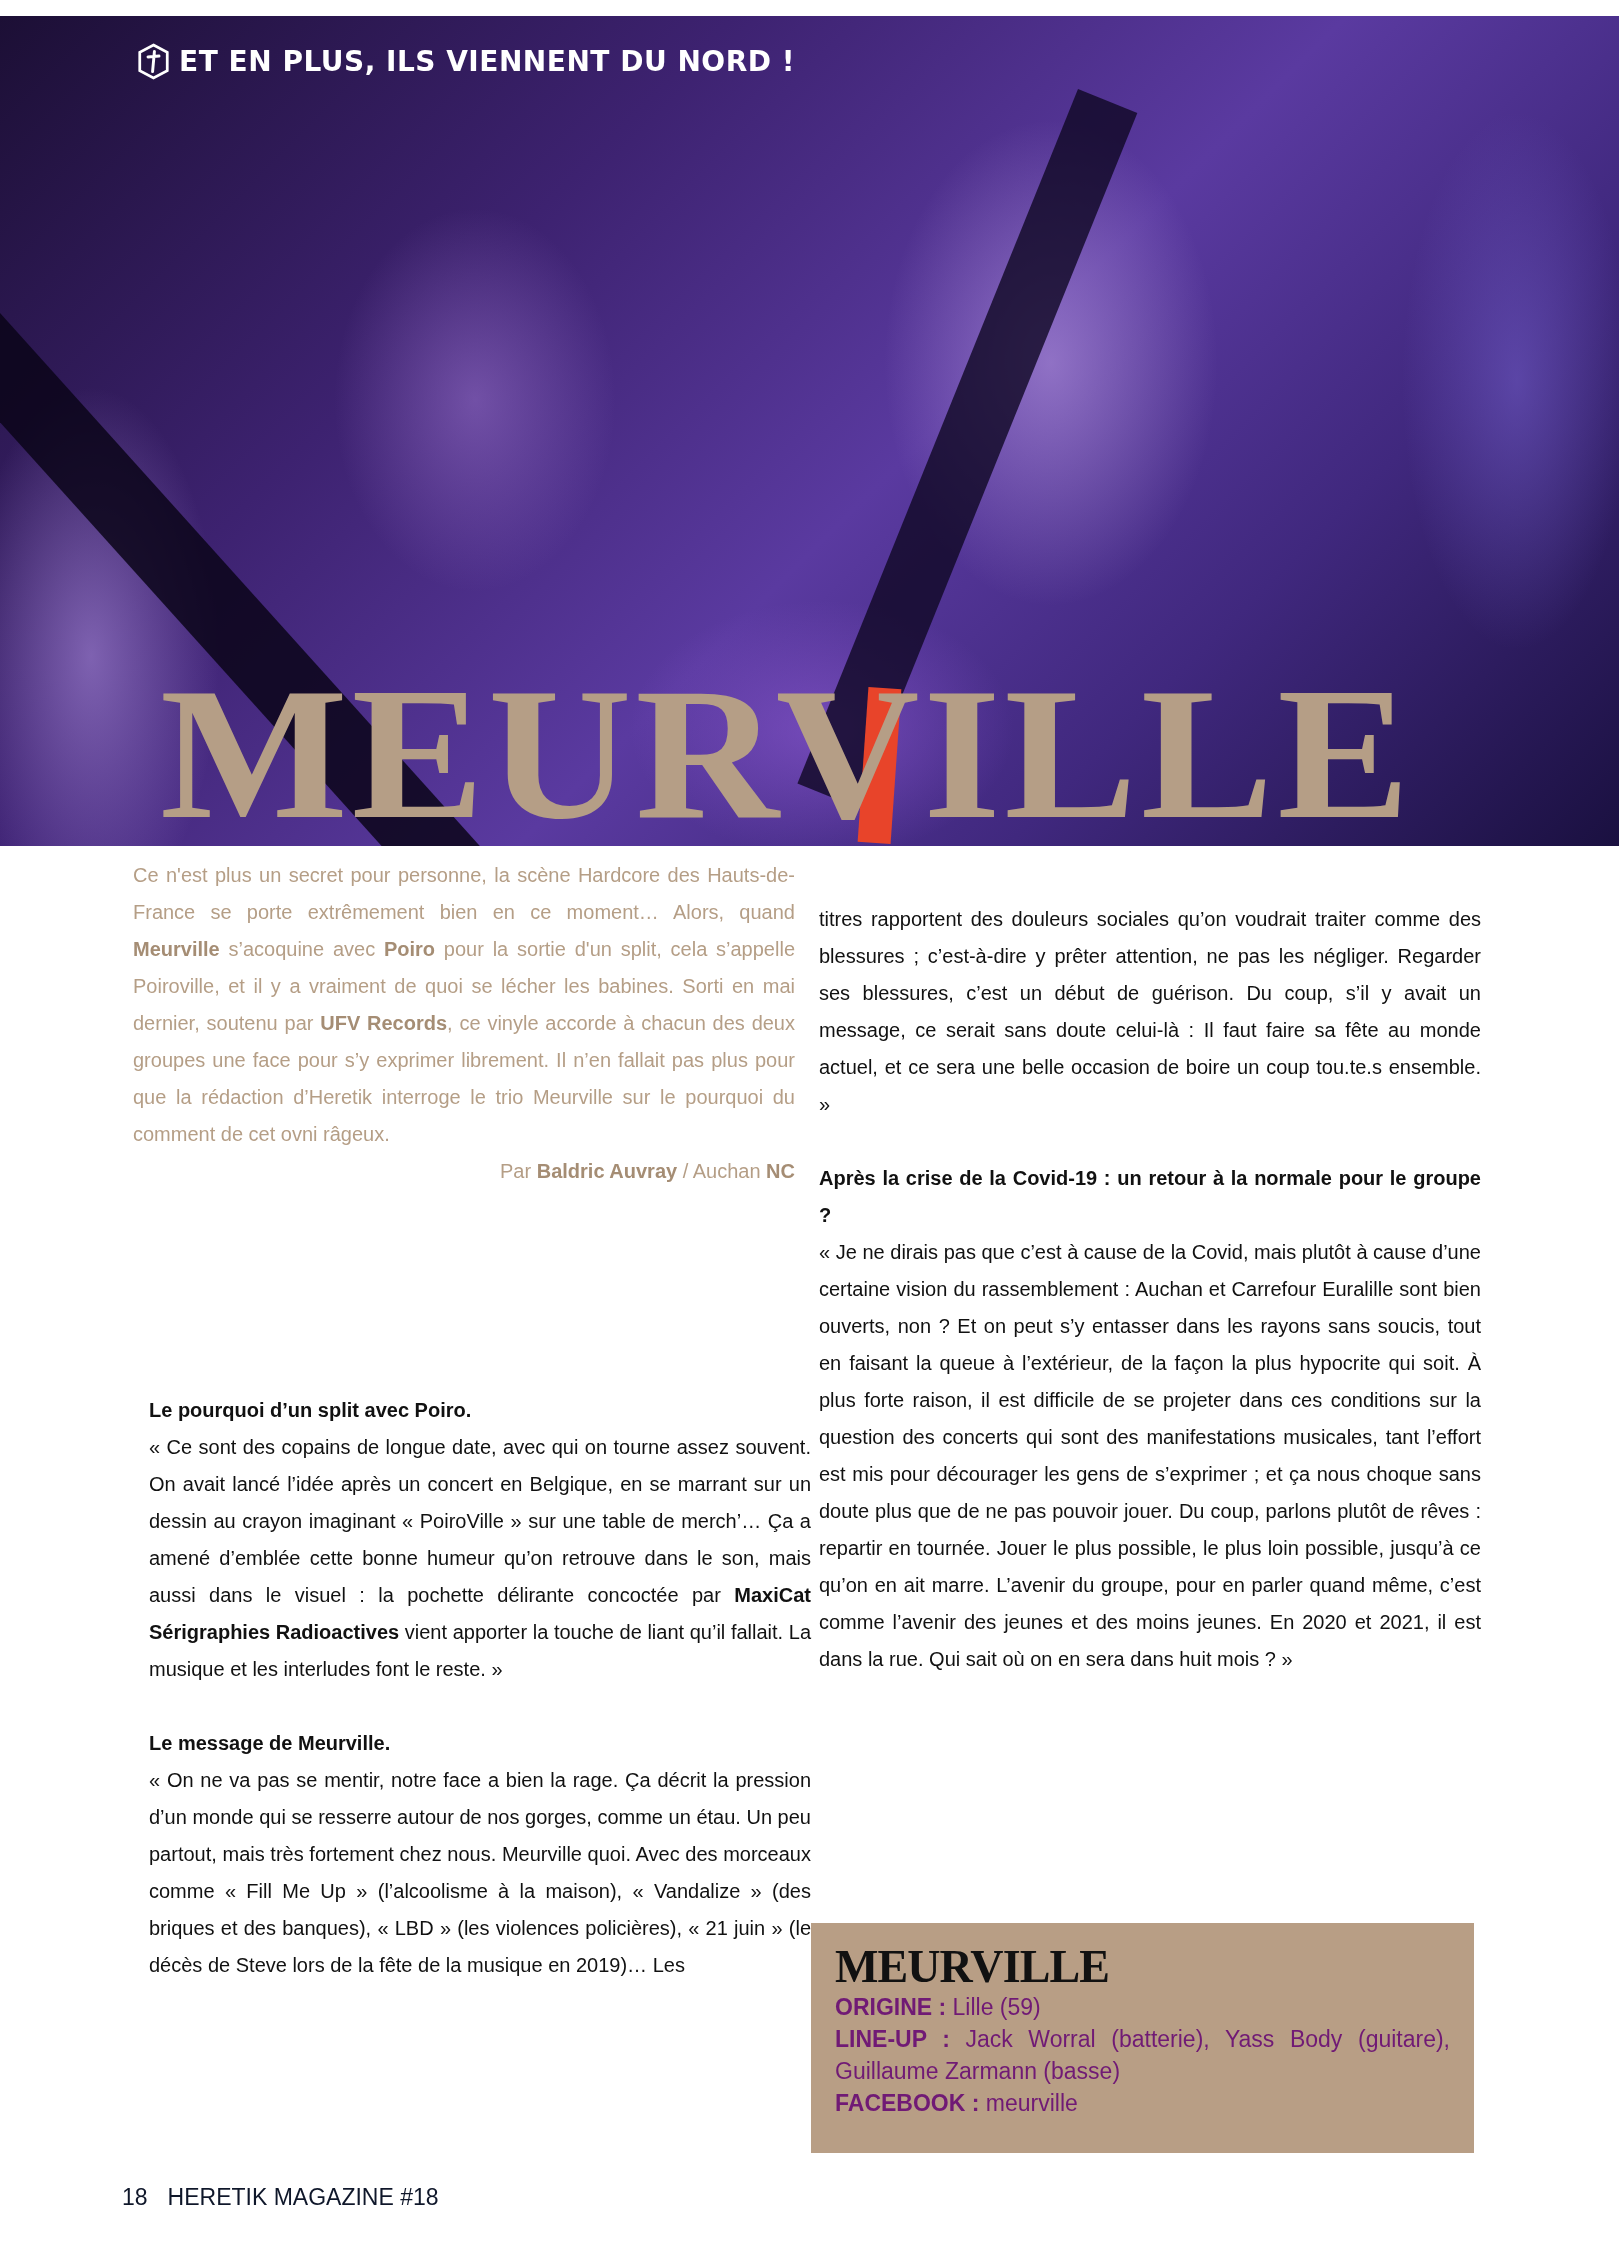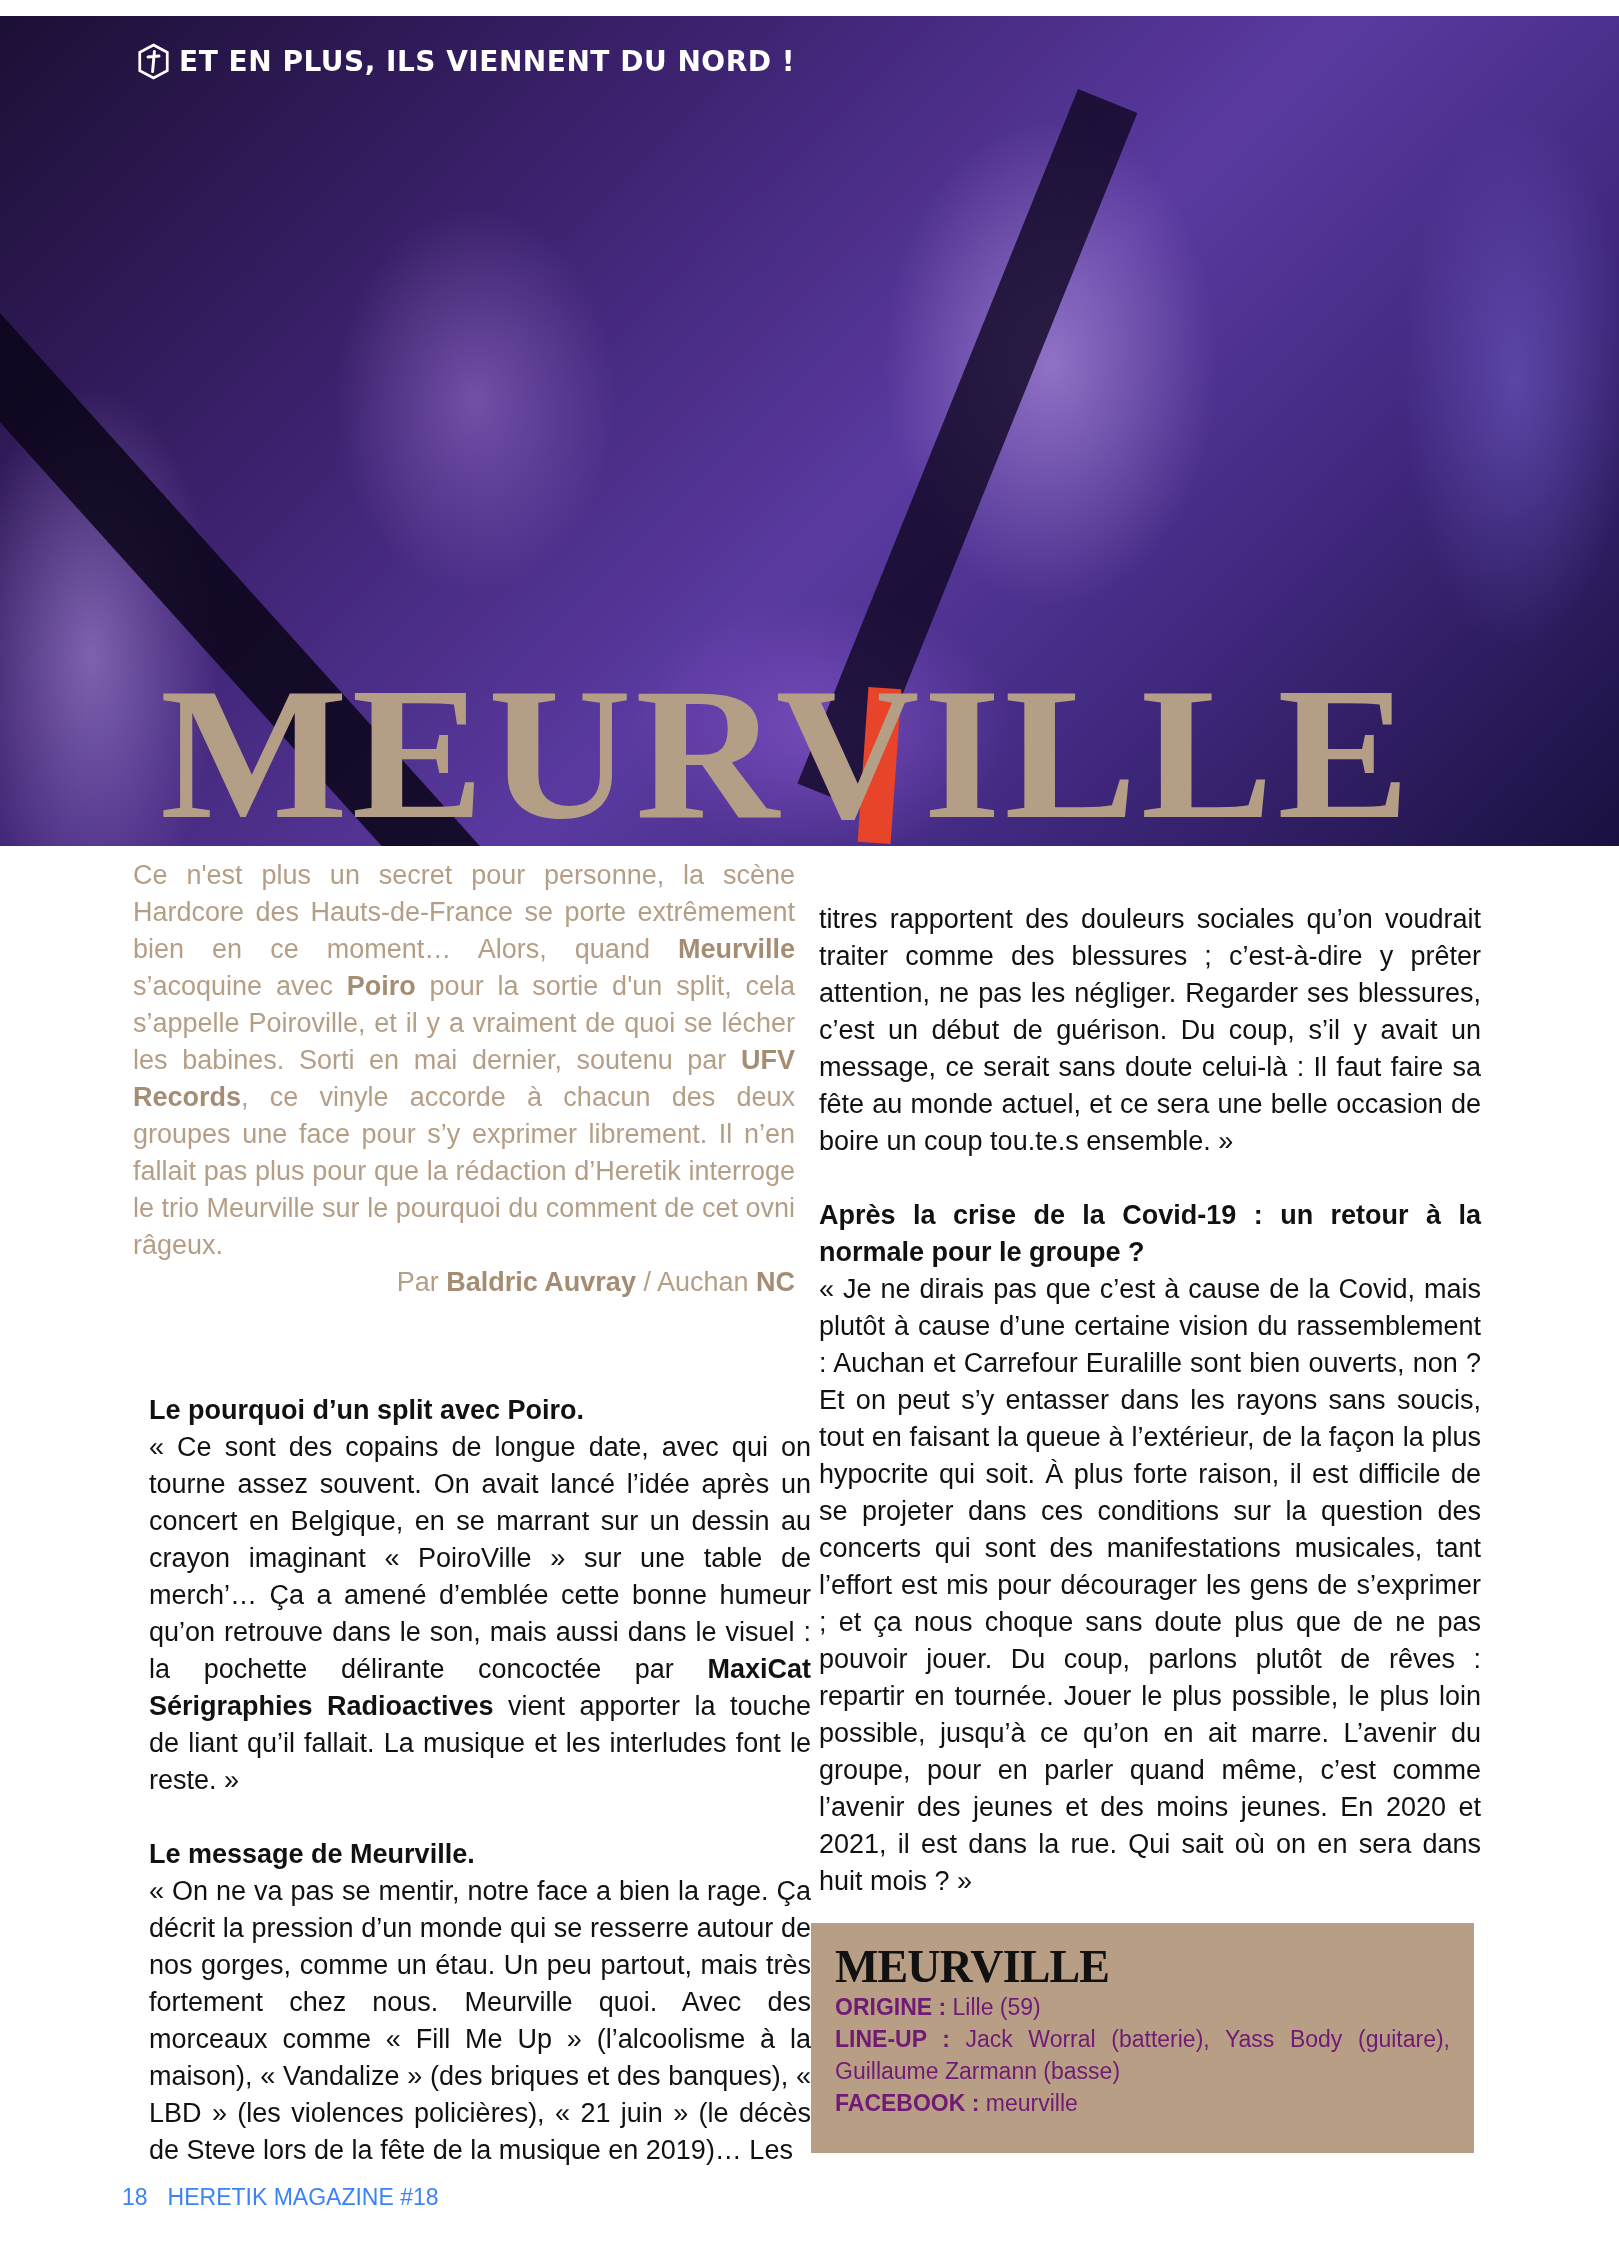--- a/index.html
+++ b/index.html
@@ -34,21 +34,21 @@
     color: #ffffff; font-family: "DejaVu Sans", sans-serif; font-weight: bold; font-size: 28px; letter-spacing: 0.5px;
   }
   .kicker .hex { width: 33px; height: 37px; display: inline-block; }
   .big-title {
     position: absolute; left: 160px; top: 651px; width: 1307px;
     font-family: "Liberation Serif", serif; font-weight: bold;
     font-size: 199px; line-height: 183px; color: #b59e86;
     letter-spacing: 3.7px; transform: scaleY(0.95); transform-origin: top left; white-space: nowrap;
   }
   .col {
-    position: absolute; font-family: "Liberation Sans", sans-serif; font-size: 27px;
+    position: absolute; font-family: "Liberation Sans", sans-serif; font-size: 20px;
     line-height: 37px; text-align: justify; color: #111111;
   }
   .col p { margin: 0; }
   .col .q { font-weight: bold; margin: 0; }
   .left { left: 133px; width: 662px; }
   .right { left: 819px; width: 662px; }
   .intro { top: 857px; color: #b59e86; }
   .intro b { color: #a58d74; }
   .byline { text-align: right; color: #b59e86; }
   .byline b { color: #a58d74; }
@@ -59,21 +59,21 @@
     position: absolute; left: 811px; top: 1923px; width: 663px; height: 230px;
     background: #b89e85; box-sizing: border-box; padding: 20px 24px;
   }
   .infobox .bt {
     font-family: "Liberation Serif", serif; font-weight: bold; font-size: 46px; line-height: 48px; color: #111111;
     letter-spacing: -0.9px;
   }
   .infobox .row { font-size: 23px; line-height: 32px; color: #701a75; text-align: justify; }
   .infobox .row b { font-weight: bold; }
   .footer {
-    position: absolute; left: 122px; top: 2184px; font-size: 23px; color: #3b82f6;
+    position: absolute; left: 122px; top: 2184px; font-size: 23px; color: #0f172a;
     font-family: "Liberation Sans", sans-serif;
   }
   .footer span + span { margin-left: 20px; }
 </style>
 </head>
 <body>
 
 <div class="hero">
   <div class="strap"></div>
   <div class="strap2"></div>

